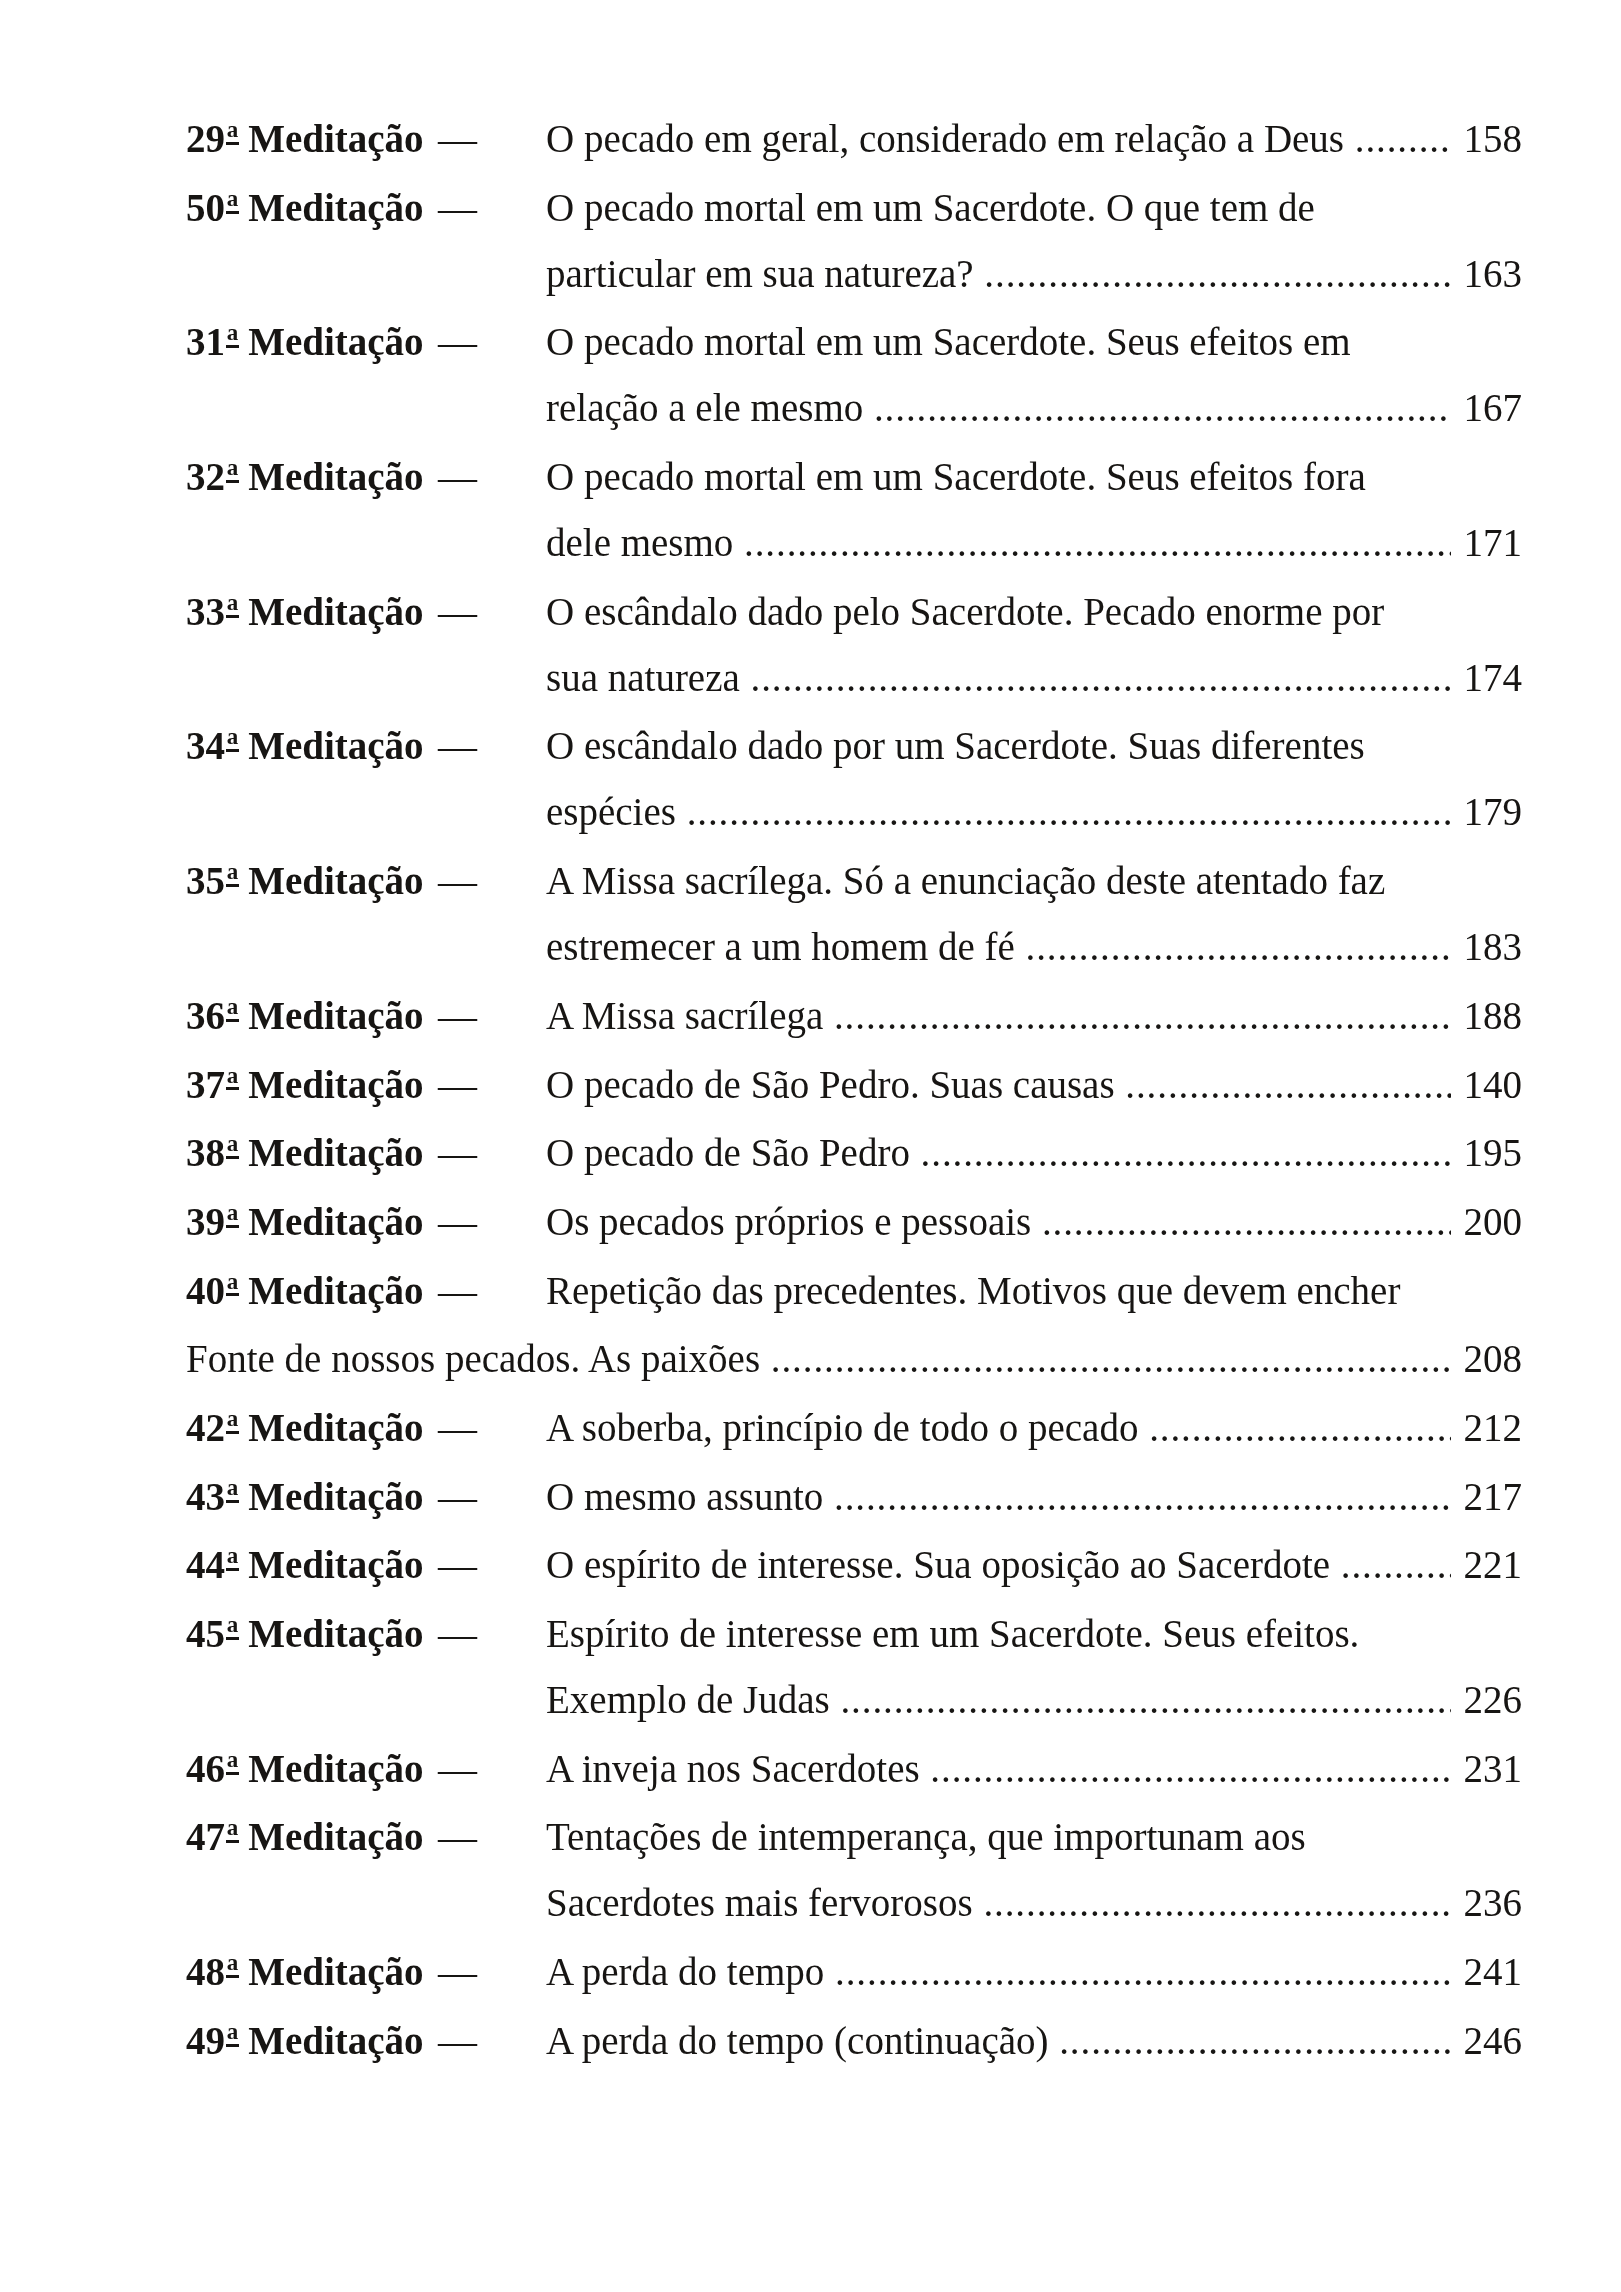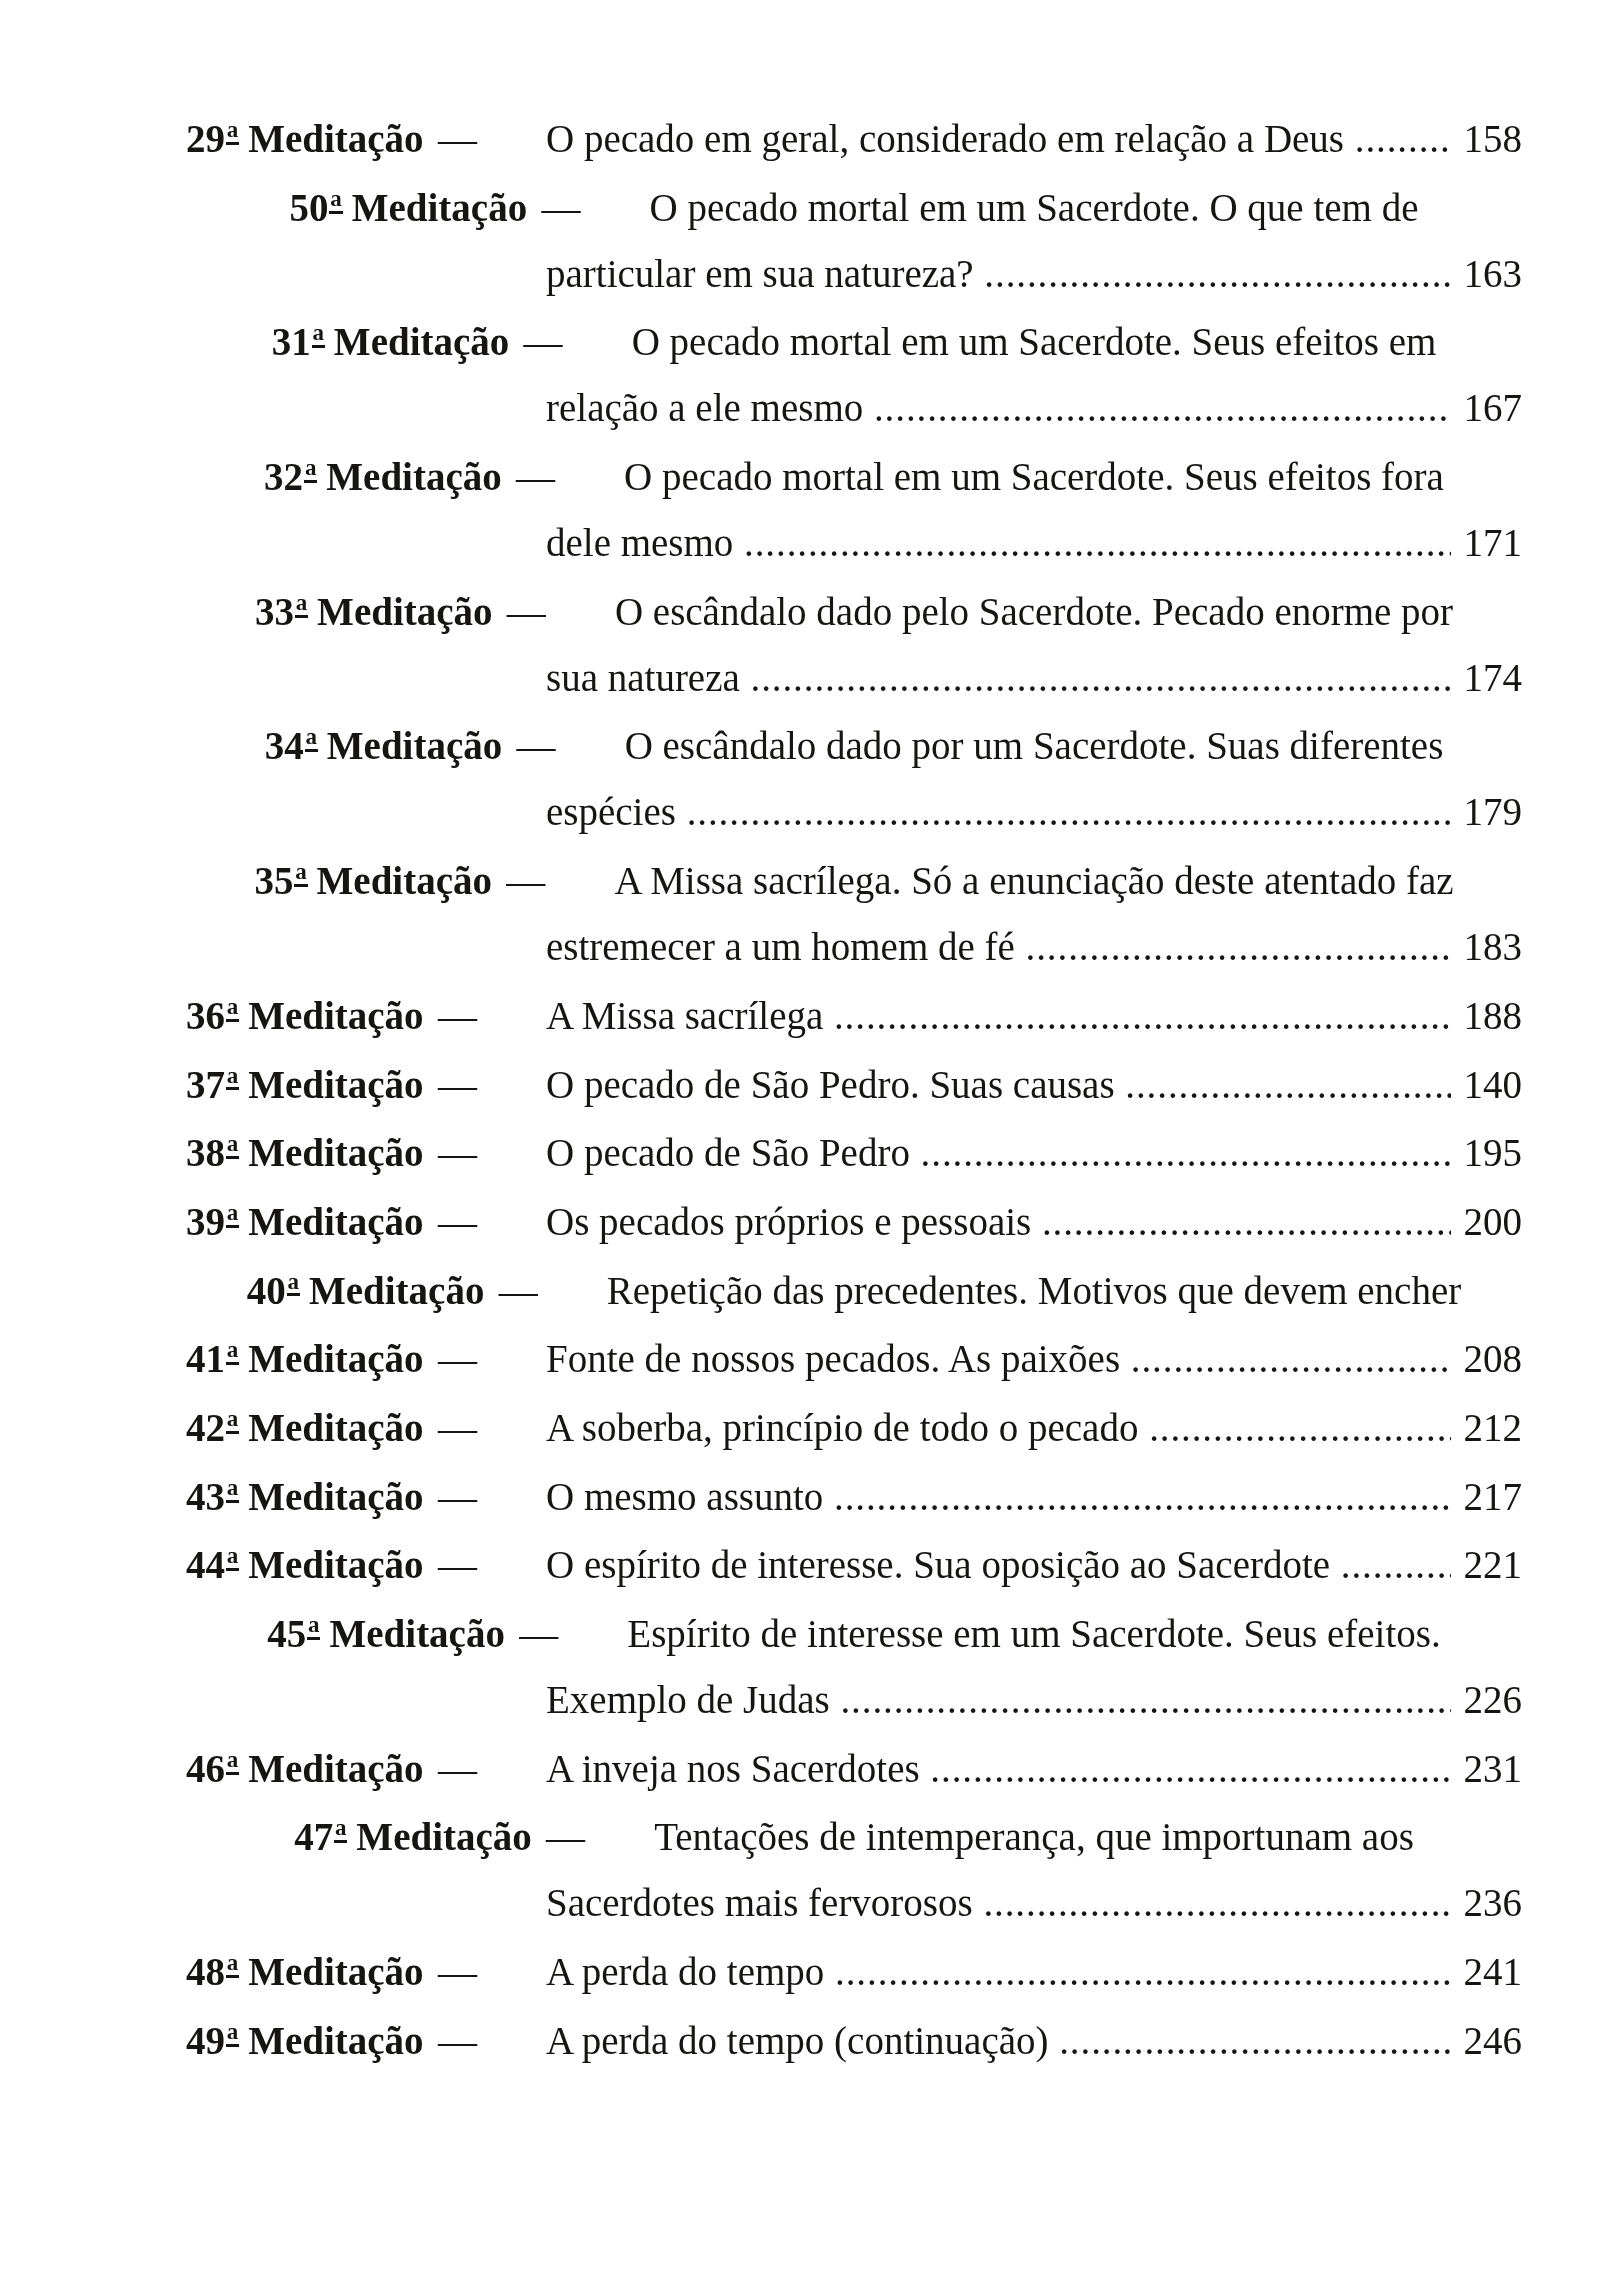--- a/index.html
+++ b/index.html
@@ -23,21 +23,20 @@
   }
   .entry {
     margin-bottom: 2.7px;
   }
   .line {
     display: flex;
     align-items: baseline;
     font-size: 39px;
     line-height: 66px;
     white-space: nowrap;
-    justify-content: center;
   }
   .head {
     flex: 0 0 360px;
     max-width: 360px;
     font-weight: 700;
     overflow: visible;
   }
   .num { font-weight: 700; }
   .ord {
     display: inline-block;
@@ -188,21 +187,20 @@
         </div>
       </div>
       <div class="entry">
         <div class="line">
           <span class="head"><span class="num">40</span><span class="ord">a</span><span class="label">Meditação</span><span class="dash">—</span></span>
           <span class="title">Repetição das precedentes. Motivos que devem encher</span>
         </div>
       </div>
       <div class="entry">
         <div class="line">
-          <span class="head"><span class="num">41</span><span class="ord">a</span><span class="label">Meditação</span><span class="dash">—</span></span>
           <span class="title">Fonte de nossos pecados. As paixões</span>
           <span class="dots"></span>
           <span class="pg">208</span>
         </div>
       </div>
       <div class="entry">
         <div class="line">
           <span class="head"><span class="num">42</span><span class="ord">a</span><span class="label">Meditação</span><span class="dash">—</span></span>
           <span class="title">A soberba, princípio de todo o pecado</span>
           <span class="dots"></span>

